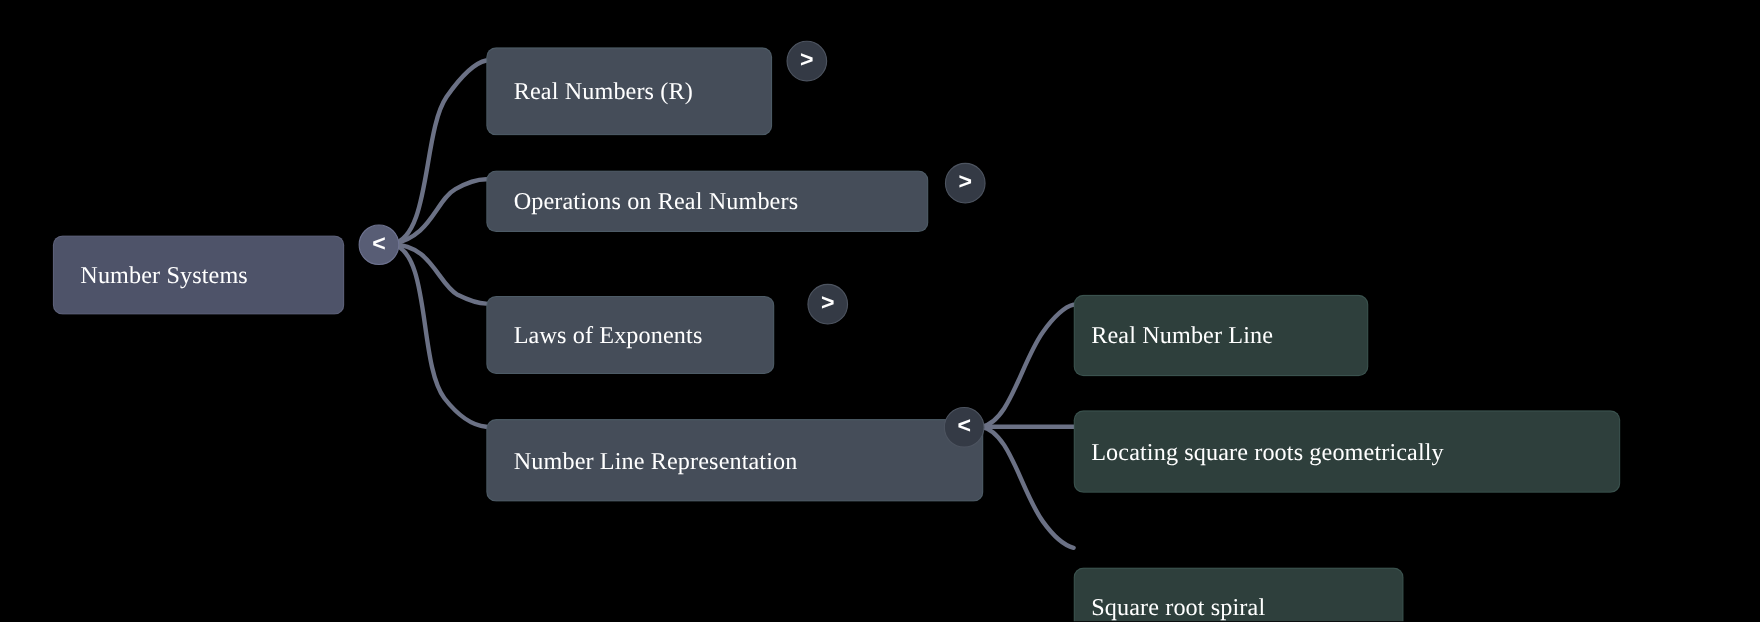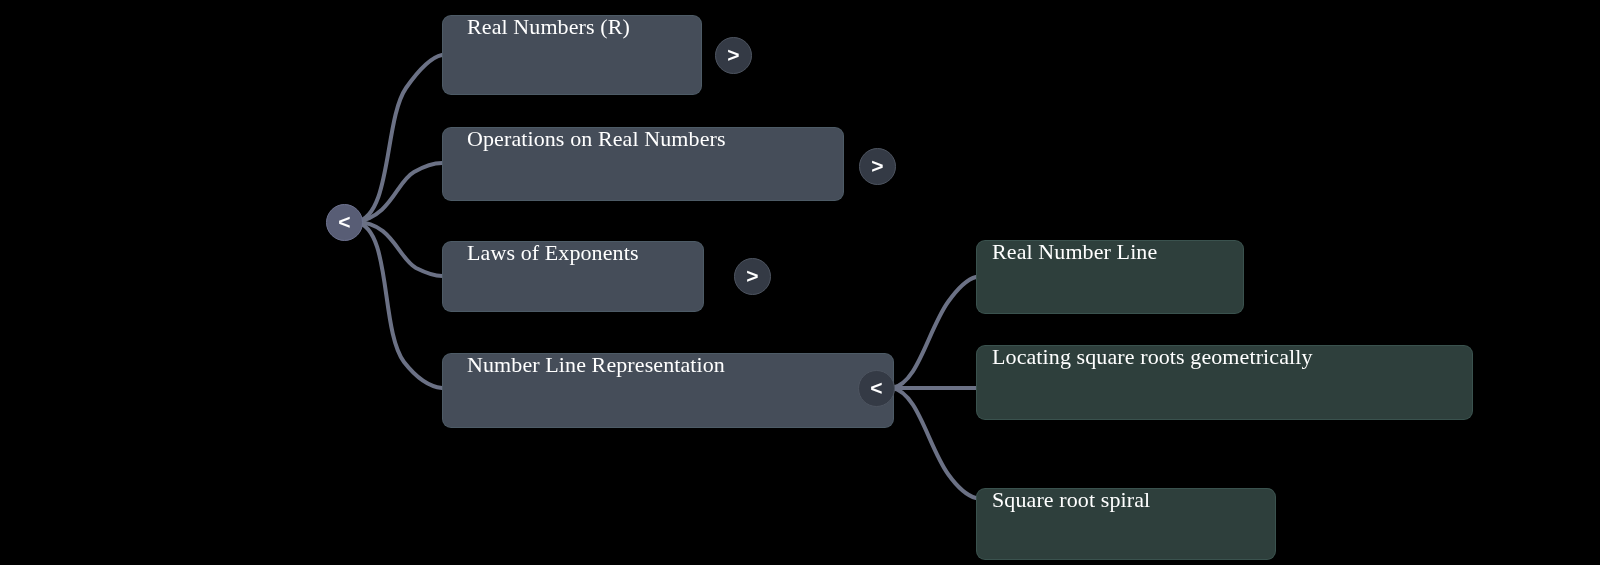--- a/index.html
+++ b/index.html
@@ -22,29 +22,30 @@
     left: 0;
     top: 0;
     width: 1600px;
     height: 565px;
     pointer-events: none;
   }
   .node {
     position: absolute;
     box-sizing: border-box;
     display: flex;
-    align-items: flex-start;
+    align-items: center;
     border-radius: 9px;
     color: #ffffff;
     font-size: 22px;
     line-height: 1;
     letter-spacing: 0.1px;
     white-space: nowrap;
     padding: 0 24px;
     border: 1px solid rgba(120,160,160,0.18);
+    margin-top: 28px;
   }
   .node-root {
     background: #4e5369;
     border-color: rgba(150,150,180,0.22);
   }
   .node-branch {
     background: #454d59;
     border-color: rgba(110,150,155,0.20);
   }
   .node-leaf {
@@ -91,32 +92,35 @@
       <path d="M 356 222 C 392 216 384 120 406 88 C 420 68 432 57 442 55"></path>
       <path d="M 356 222 C 392 216 396 182 414 172 C 428 164 436 163 442 163"></path>
       <path d="M 356 222 C 392 222 398 258 416 268 C 428 274 436 276 442 276"></path>
       <path d="M 356 222 C 392 228 380 330 404 362 C 418 380 432 387 442 388"></path>
       <path d="M 892 388 C 918 384 928 330 948 302 C 958 288 968 279 976 277"></path>
       <path d="M 892 388 L 976 388"></path>
       <path d="M 892 388 C 918 392 928 446 948 474 C 958 488 968 496 976 498"></path>
     </g>
   </svg>
 
+  <div class="node node-root" style="left:48px; top:186px; width:265px; height:72px;">
+    <span>Number Systems</span>
+  </div>
   <div class="badge badge-root" style="left:326px; top:204px;">
     <span>&lt;</span>
   </div>
 
   <div class="node node-branch" style="left:442px; top:15px; width:260px; height:80px;">
     <span>Real Numbers (R)</span>
   </div>
   <div class="badge badge-branch" style="left:715px; top:37px;">
     <span>&gt;</span>
   </div>
 
-  <div class="node node-branch" style="left:442px; top:127px; width:402px; height:74px;">
+  <div class="node node-branch" style="left:442px; top:127px; width:402px; height:56px;">
     <span>Operations on Real Numbers</span>
   </div>
   <div class="badge badge-branch" style="left:859px; top:148px;">
     <span>&gt;</span>
   </div>
 
   <div class="node node-branch" style="left:442px; top:241px; width:262px; height:71px;">
     <span>Laws of Exponents</span>
   </div>
   <div class="badge badge-branch" style="left:734px; top:258px;">

